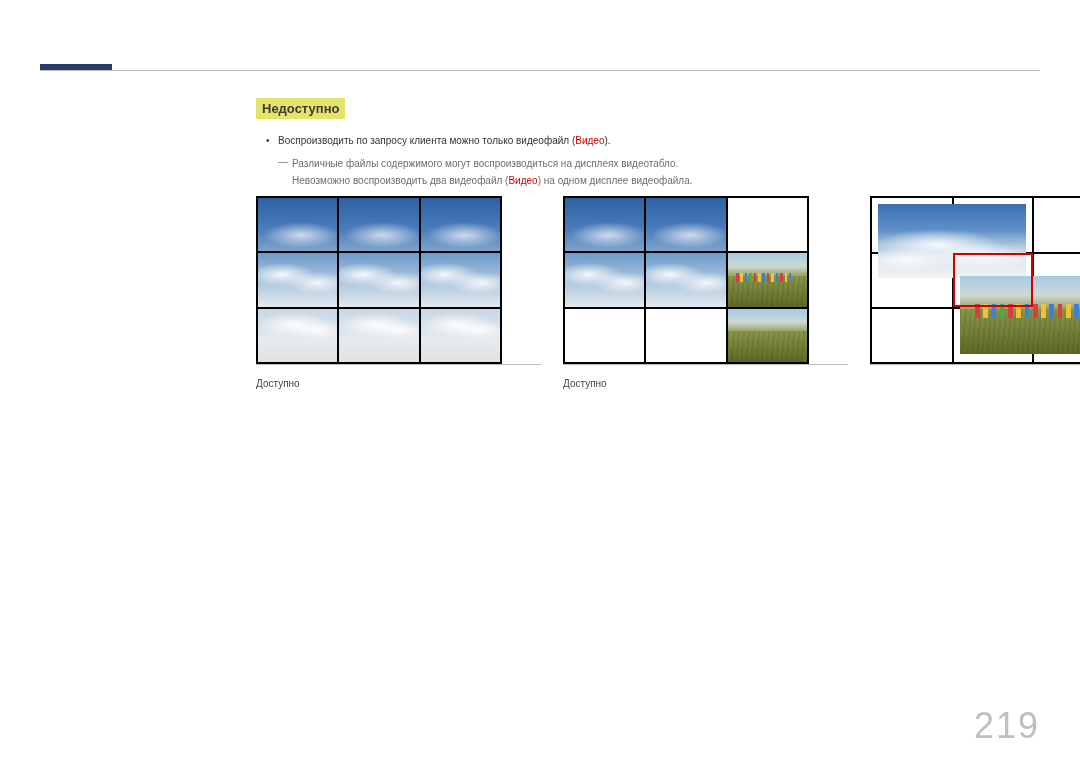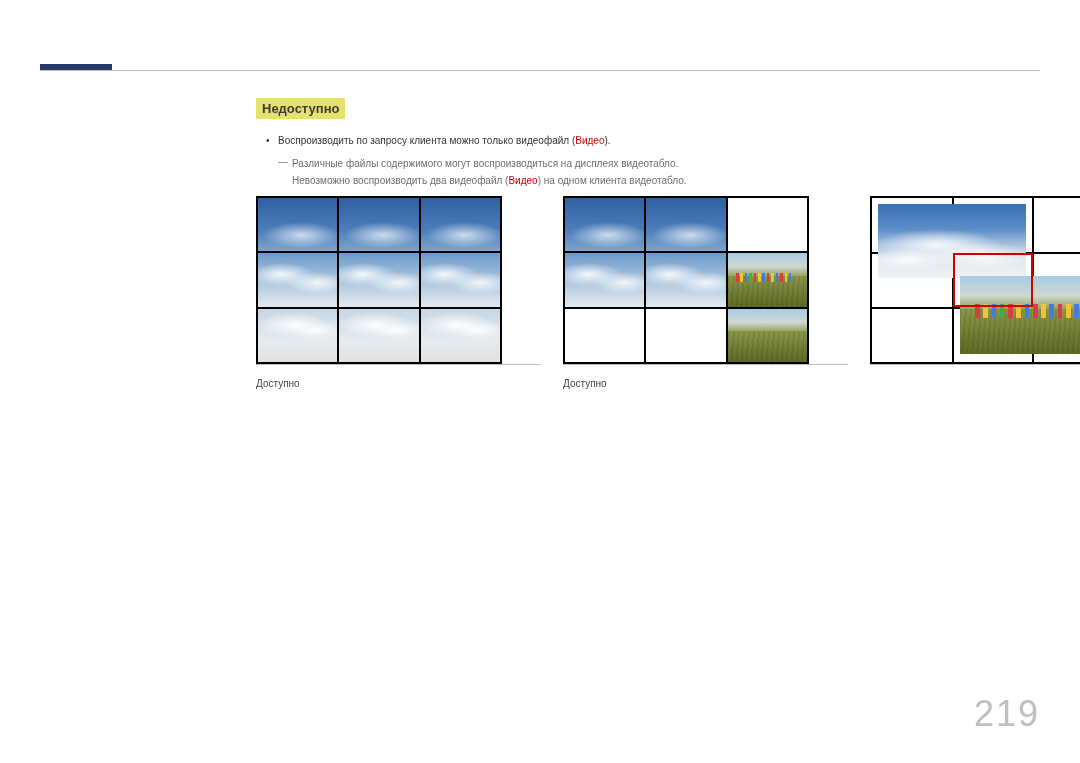--- a/index.html
+++ b/index.html
@@ -182,21 +182,21 @@
   .p3-hlines div { position:absolute; left:0; right:0; height:2px; background:#000; }
   .thumb {
     position: absolute;
     overflow: hidden;
   }
   .red-border { outline: 2px solid #d40000; outline-offset: -2px; }
 
   .page-number {
     position: absolute;
     right: 40px;
-    bottom: 28px;
+    bottom: 16px;
     font-size: 36px;
     color: #bfbfbf;
     font-weight: 300;
     letter-spacing: 2px;
   }
 </style>
 </head>
 <body>
 
 <div class="top-bar"></div>
@@ -208,21 +208,21 @@
   <div class="bullet-row">
     <span class="bullet-dot">•</span>
     <span>
       <span>Воспроизводить по запросу клиента можно только видеофайл (</span><span class="bold-red">Видео</span><span>).</span>
     </span>
   </div>
 
   <div class="sub-note">
     <div>Различные файлы содержимого могут воспроизводиться на дисплеях видеотабло.</div>
     <div>
-      <span>Невозможно воспроизводить два видеофайл (</span><span class="bold-red">Видео</span><span>) на одном клиента видеотабло.</span>
+      <span>Невозможно воспроизводить два видеофайл (</span><span class="bold-red">Видео</span><span>) на одном дисплее видеофайла.</span>
     </div>
   </div>
 </div>
 
 <div class="figures">
 
   <div class="panel">
     <div class="grid">
       <div class="cell sky-upper"></div>
       <div class="cell sky-upper"></div>

